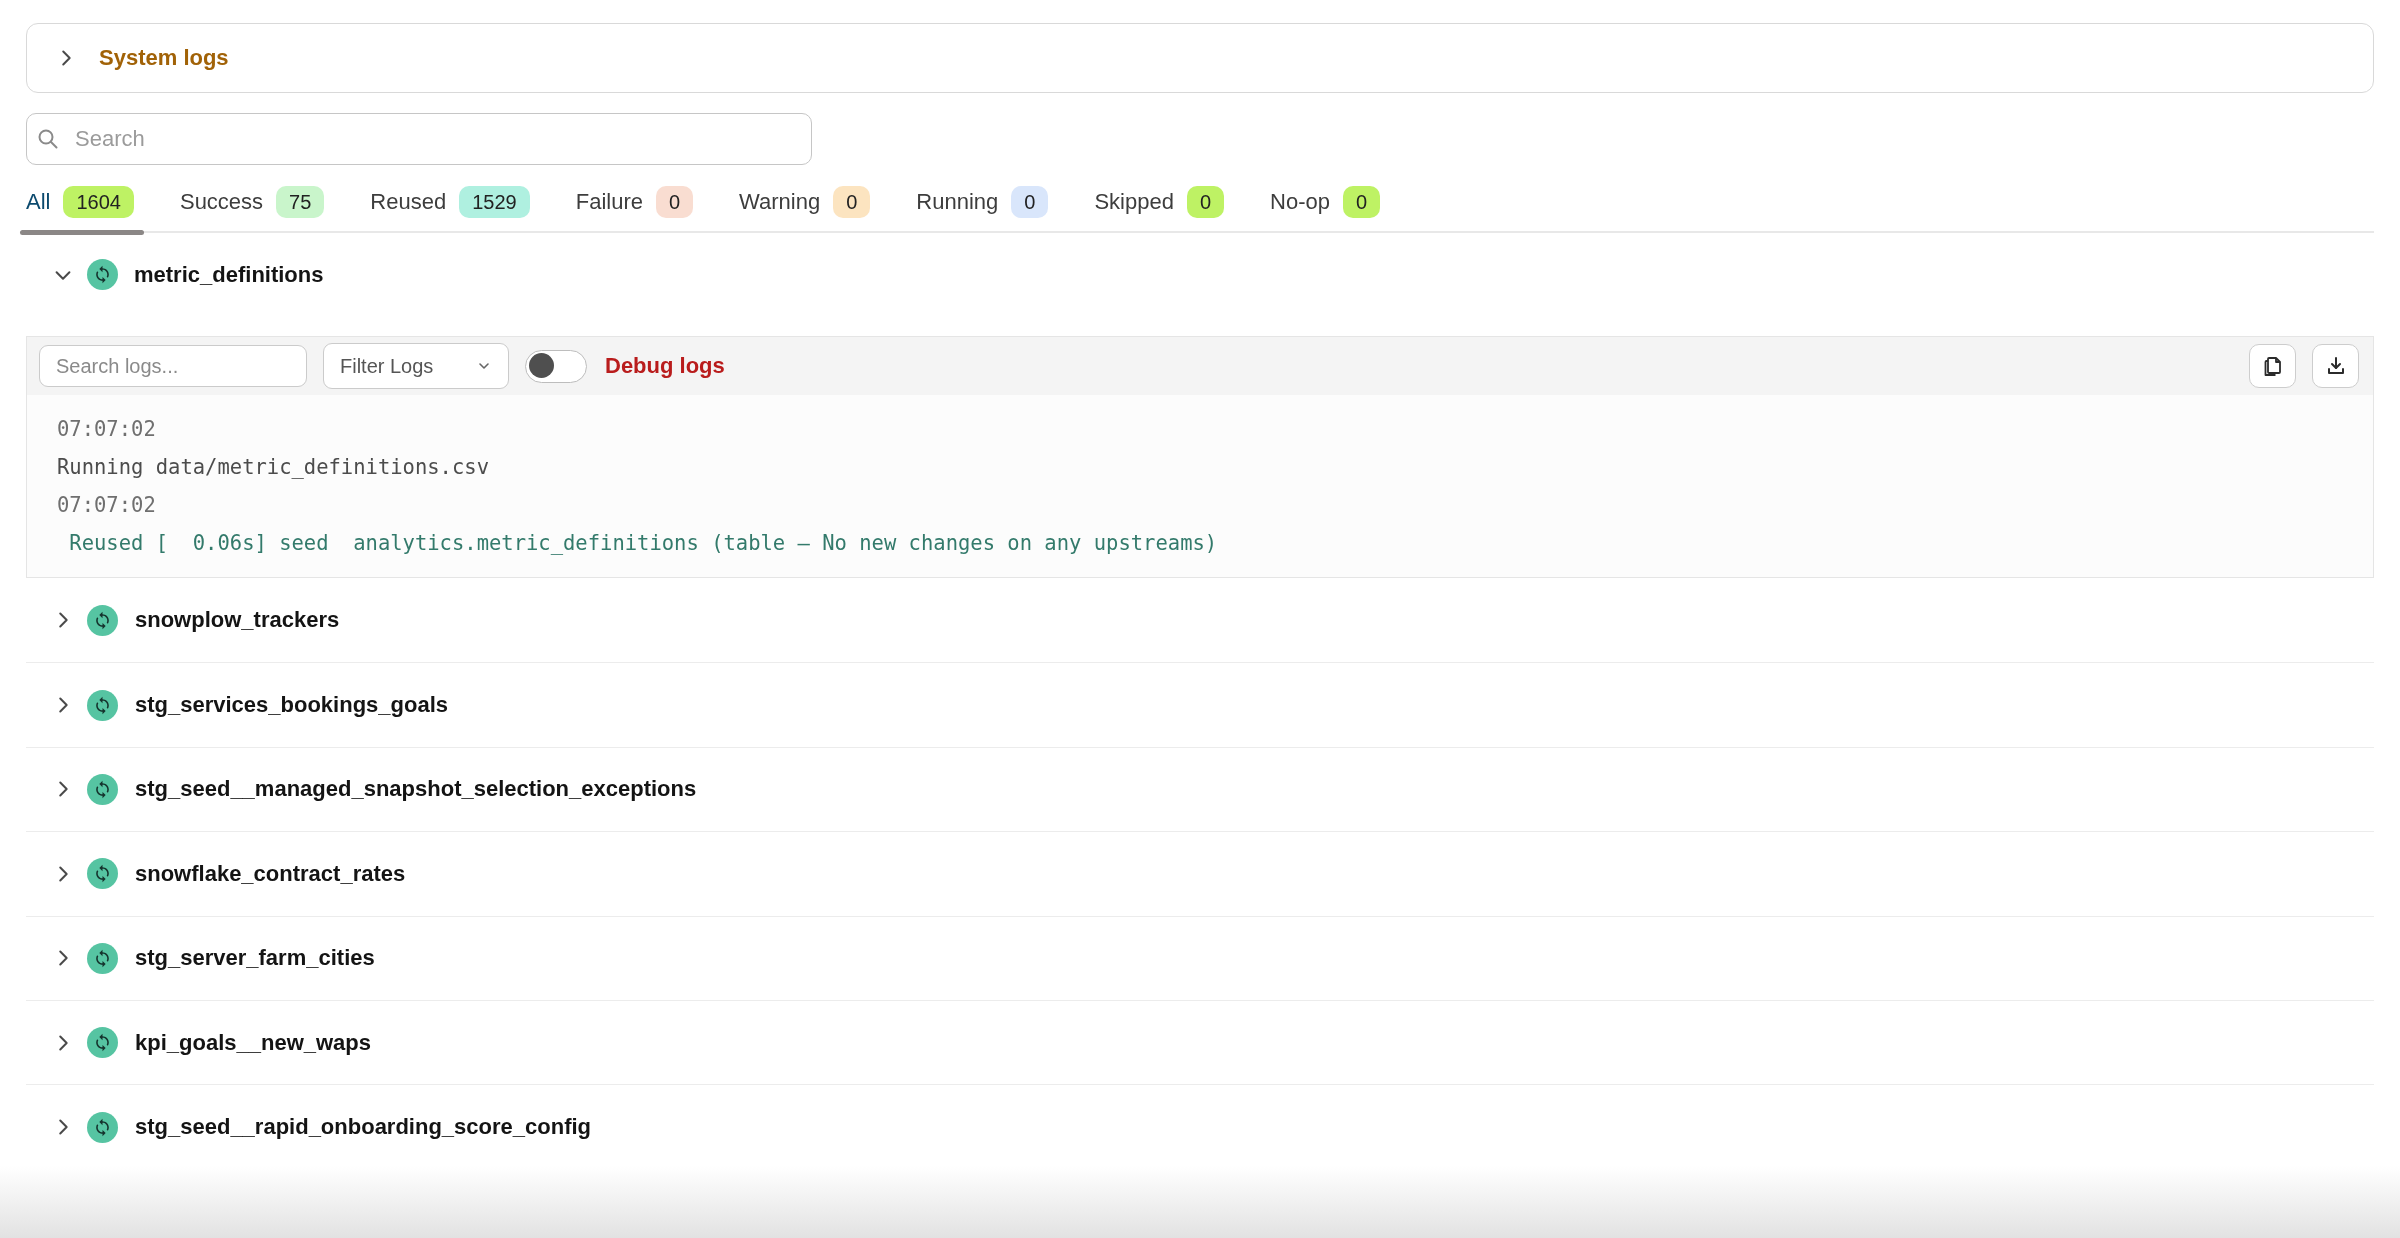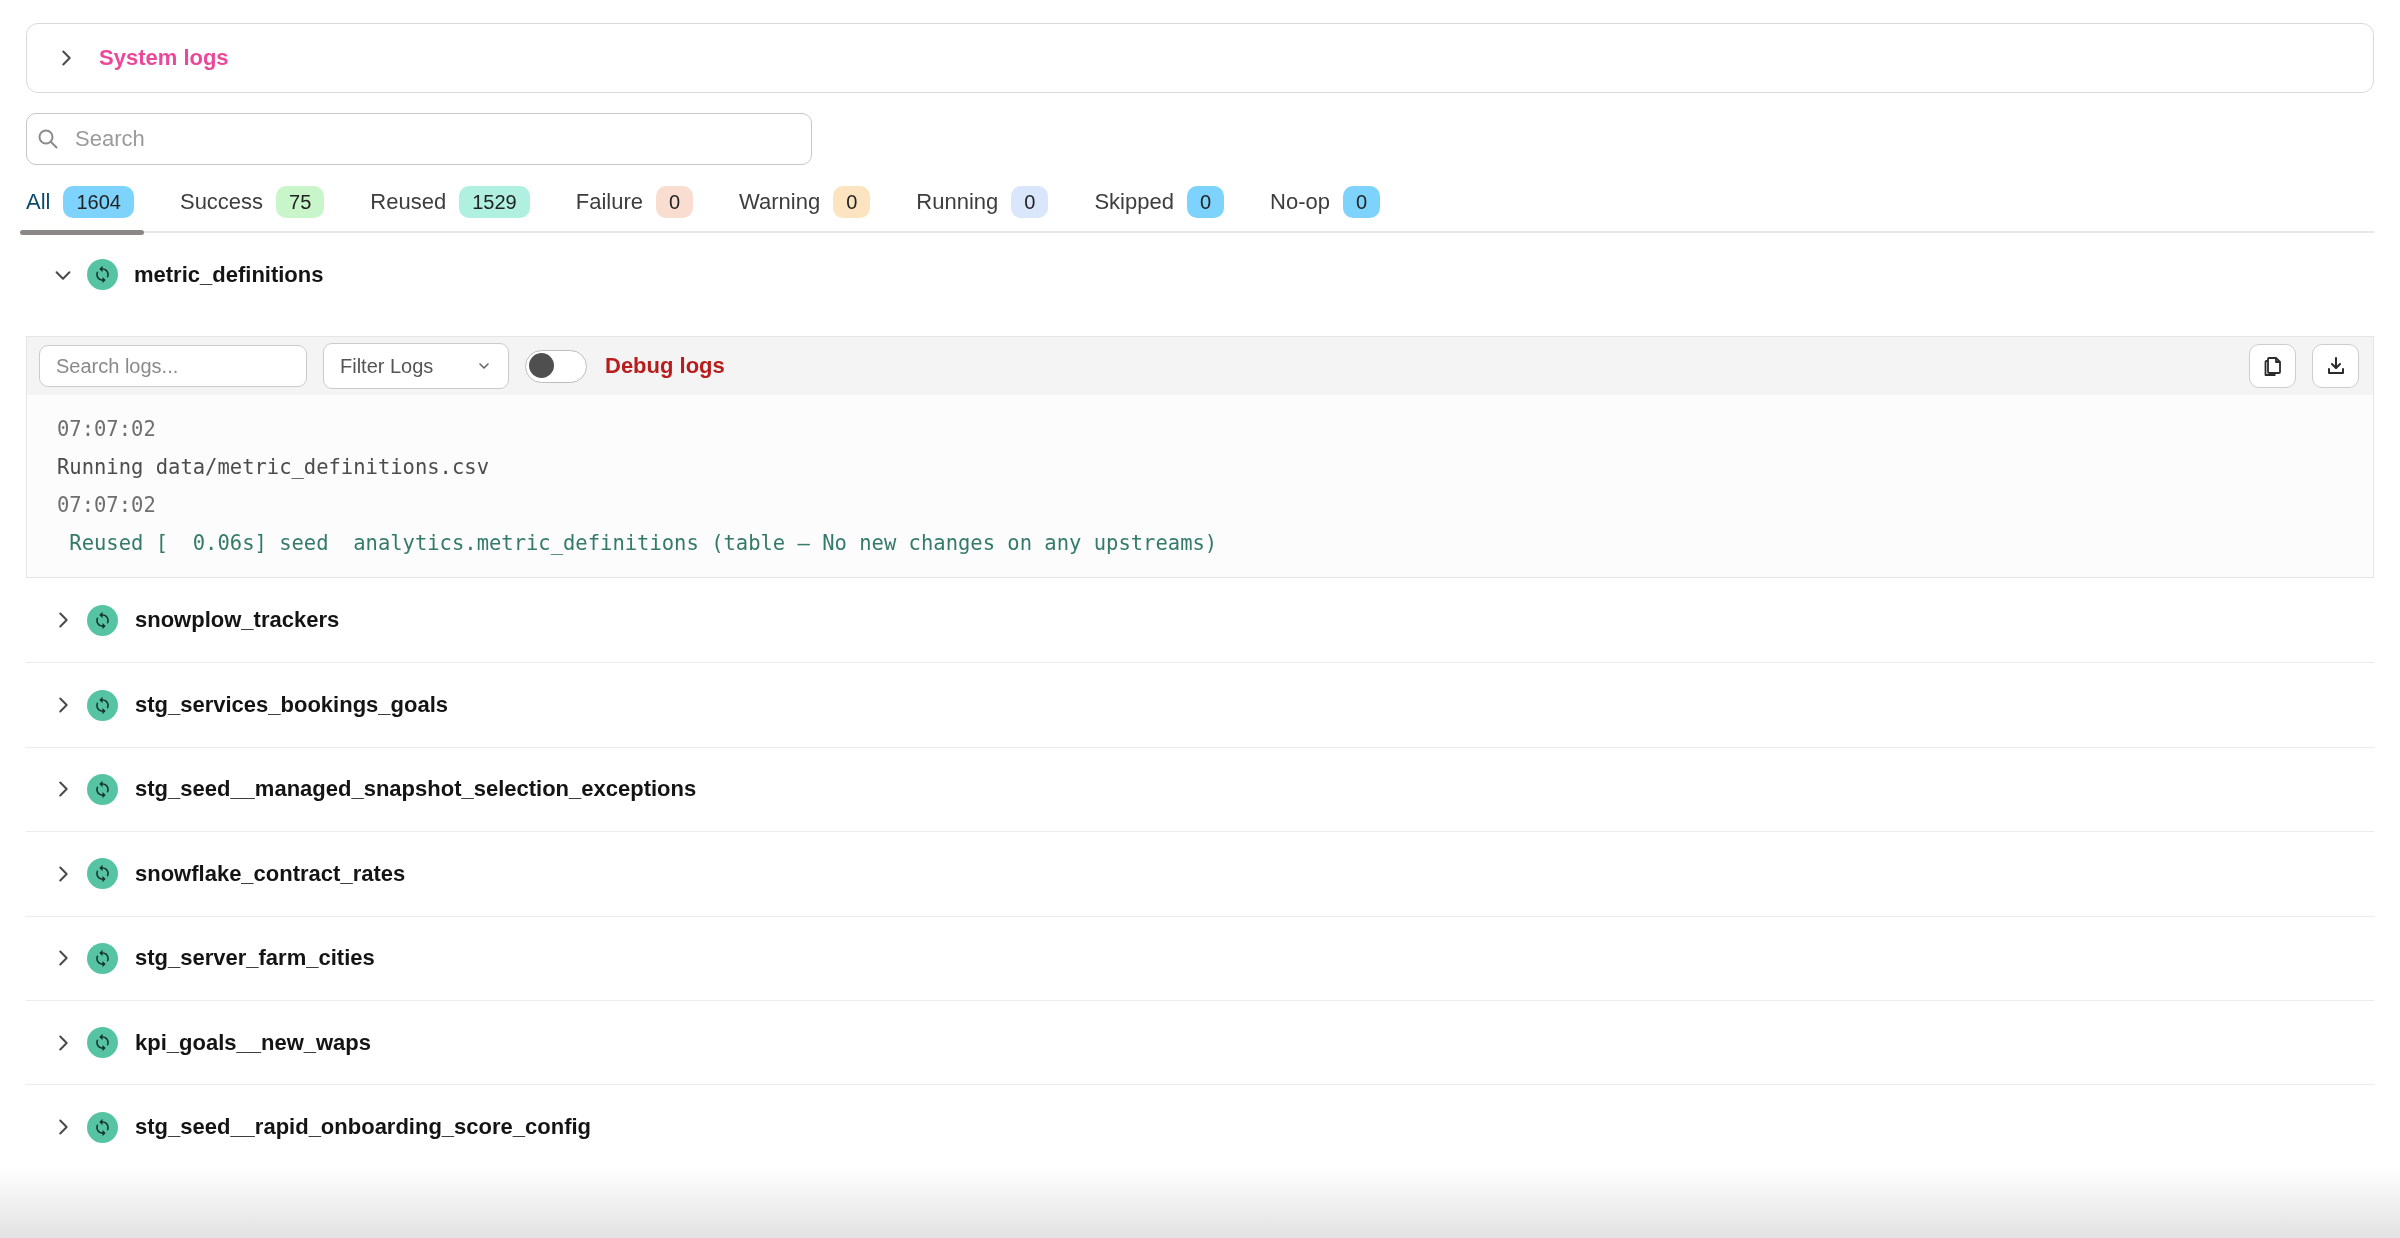--- a/index.html
+++ b/index.html
@@ -3,37 +3,37 @@
 <meta charset="utf-8">
 <style>
   * { margin:0; padding:0; box-sizing:border-box; }
   html,body { width:2400px; height:1238px; background:#ffffff; overflow:hidden;
     font-family:"Liberation Sans", sans-serif; color:#1a1a1a; }
   .page { position:relative; width:2400px; height:1238px; padding:23px 26px 0 26px; }
 
   
   .syslog-box { height:70px; border:1.5px solid #d9d9d9; border-radius:12px;
     display:flex; align-items:center; padding-left:28px; gap:22px; background:#fff; }
-  .syslog-box .title { font-size:22px; font-weight:700; color:#ec4899; }
+  .syslog-box .title { font-size:22px; font-weight:700; color:#a16207; }
 
   
   .search-box { margin-top:20px; width:786px; height:52px; border:1.5px solid #c6c6c6;
     border-radius:10px; display:flex; align-items:center; padding:0 9px; gap:15px; background:#fff; }
   .search-box input { border:none; outline:none; flex:1; font-size:22px; color:#333;
     font-family:"Liberation Sans", sans-serif; background:transparent; }
   .search-box input::placeholder { color:#9b9b9b; }
 
   
   .tabs { margin-top:21px; display:flex; align-items:center; gap:46px;
     border-bottom:2px solid #e8e8e8; padding-bottom:13px; }
   .tab { position:relative; display:flex; align-items:center; gap:13px; cursor:pointer; }
   .tab-label { font-size:22px; color:#3d3d3d; }
   .tab.active .tab-label { color:#0c4a6e; font-weight:500; }
   .badge { font-size:20px; color:#222; padding:4px 13px; border-radius:10px; line-height:1.2; }
-  .b-gray { background:#7dd3fc; }
+  .b-gray { background:#bef264; }
   .b-success { background:#c9f5cb; }
   .b-reused { background:#aff0e0; }
   .b-failure { background:#f9ddd1; }
   .b-warning { background:#fce4c0; }
   .b-running { background:#d9e6fb; }
   .tab.active::after { content:""; position:absolute; left:-6px; right:-10px; bottom:-17px;
     height:5px; background:#8b8786; border-radius:3px; }
 
   
   .section-header { display:flex; align-items:center; gap:13px; padding:26px 0 20px 26px; }

